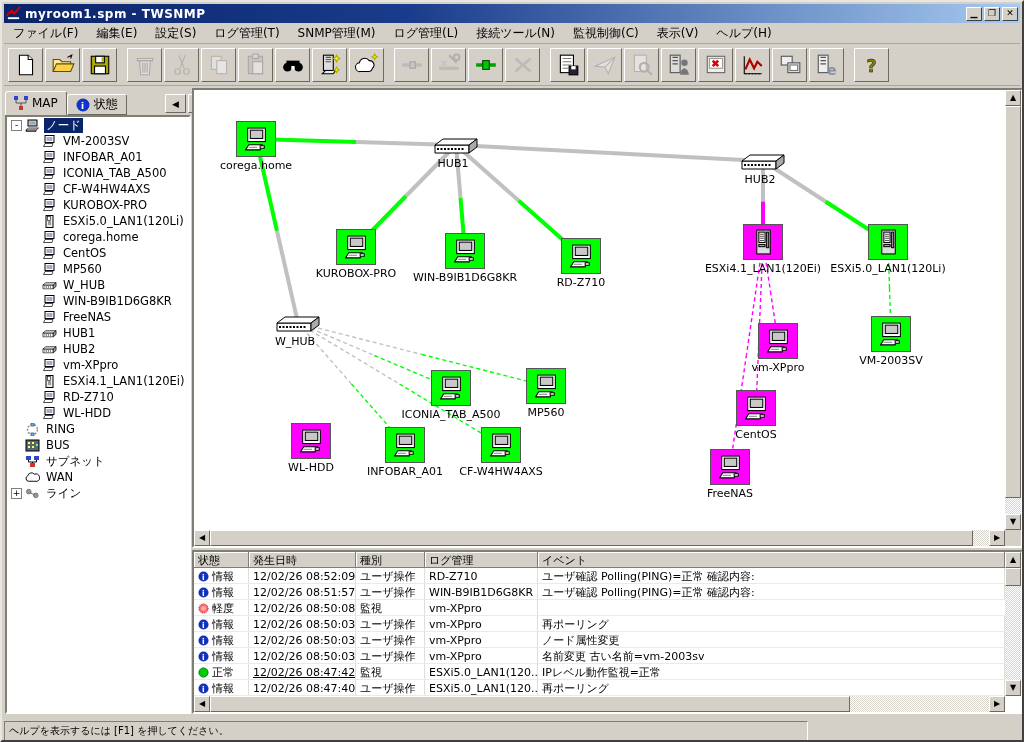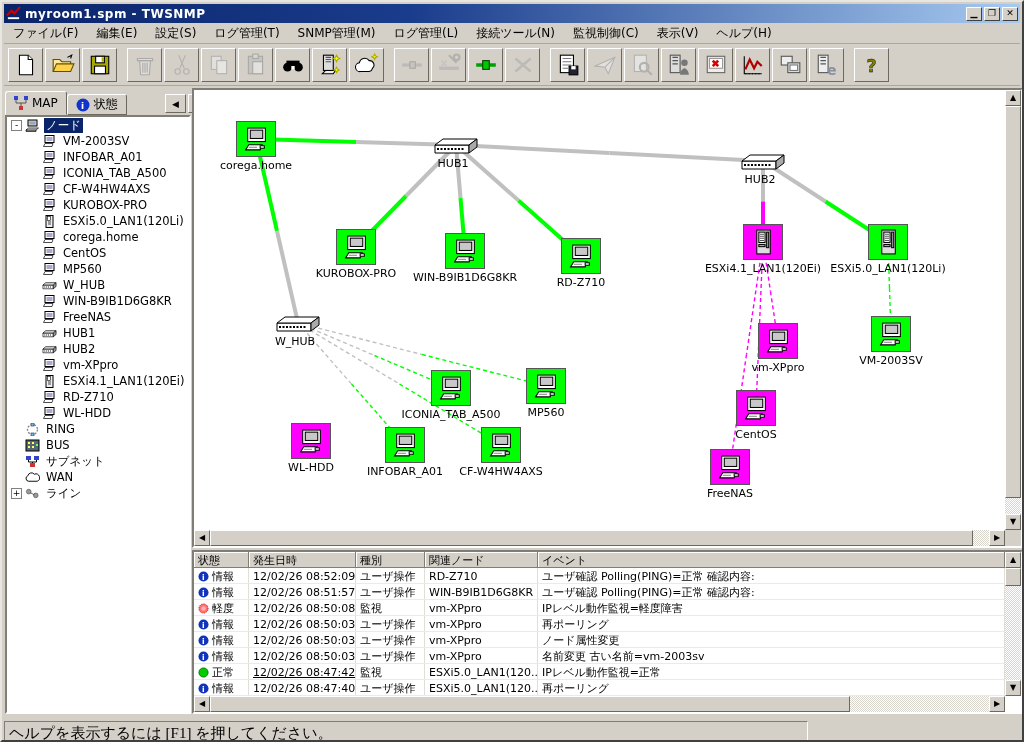--- a/index.html
+++ b/index.html
@@ -93,21 +93,21 @@
   .log-cell { flex:none; font-size:11px; padding:1px 0 0 4px; white-space:nowrap; overflow:hidden;
     border-right:1px solid #e0ded6; display:flex; align-items:center; gap:3px; }
   .st-ic svg { width:11px; height:11px; display:block; }
   .log-vsb { position:absolute; left:811px; top:0; width:16px; height:144px; }
   .log-hsb { position:absolute; left:0; top:144px; width:811px; height:16px; }
 
   
   .statusbar { position:absolute; left:2px; top:715px; right:2px; height:25px; background:#d4d0c8;
     display:flex; align-items:center; gap:4px; padding-top:2px; }
   .status-pane { height:20px; border:1px solid; border-color:#807e74 #fff #fff #807e74;
-    padding:2px 4px; font-size:15px; white-space:nowrap; overflow:hidden;font-family:Liberation Serif, serif; }
+    padding:2px 4px; font-size:10px; white-space:nowrap; overflow:hidden; }
   .status-help { width:804px; }
   .status-summary { width:210px; }
 </style>
 </head>
 <body>
 
 <div class="titlebar">
   <span class="app-ic">
     <svg viewBox="0 0 16 16">
         <rect width="16" height="16" fill="none"></rect>
@@ -865,21 +865,21 @@
     <span class="sb-btn" style="left:795px;top:0">▶</span>
   </div>
   <div class="sb-corner"></div>
 </div>
 
 <div class="log-outer">
   <div class="log-header">
       <div class="log-hcell" style="width: 55px;">状態</div>
       <div class="log-hcell" style="width: 107px;">発生日時</div>
       <div class="log-hcell" style="width: 69px;">種別</div>
-      <div class="log-hcell" style="width: 113px;">関連ノード</div>
+      <div class="log-hcell" style="width: 113px;">ログ管理</div>
       <div class="log-hcell" style="width: 467px;">イベント</div>
     </div>
   <div class="log-body">
       <div class="log-row">
         <div class="log-cell" style="width: 55px;">
           <span class="st-ic">
             <svg viewBox="0 0 12 12">
               <circle cx="6" cy="6" r="5.5" fill="#1133bb"></circle>
               <text x="4.4" y="9.4" font-size="8.5" fill="#fff" font-weight="bold">i</text>
             </svg>
@@ -912,21 +912,20 @@
             <svg viewBox="0 0 12 12">
               <circle cx="6" cy="6" r="5" fill="#ff7070" stroke="#cc0000" stroke-dasharray="1,1"></circle>
               <circle cx="6" cy="6" r="2.5" fill="#ffb0b0"></circle>
             </svg>
           </span>
           <span>軽度</span>
         </div>
         <div class="log-cell" style="width: 107px;">12/02/26 08:50:08</div>
         <div class="log-cell" style="width: 69px;">監視</div>
         <div class="log-cell" style="width: 113px;">vm-XPpro</div>
-        <div class="log-cell" style="width: 467px;">IPレベル動作監視=軽度障害</div>
       </div>
       <div class="log-row">
         <div class="log-cell" style="width: 55px;">
           <span class="st-ic">
             <svg viewBox="0 0 12 12">
               <circle cx="6" cy="6" r="5.5" fill="#1133bb"></circle>
               <text x="4.4" y="9.4" font-size="8.5" fill="#fff" font-weight="bold">i</text>
             </svg>
           </span>
           <span>情報</span>

